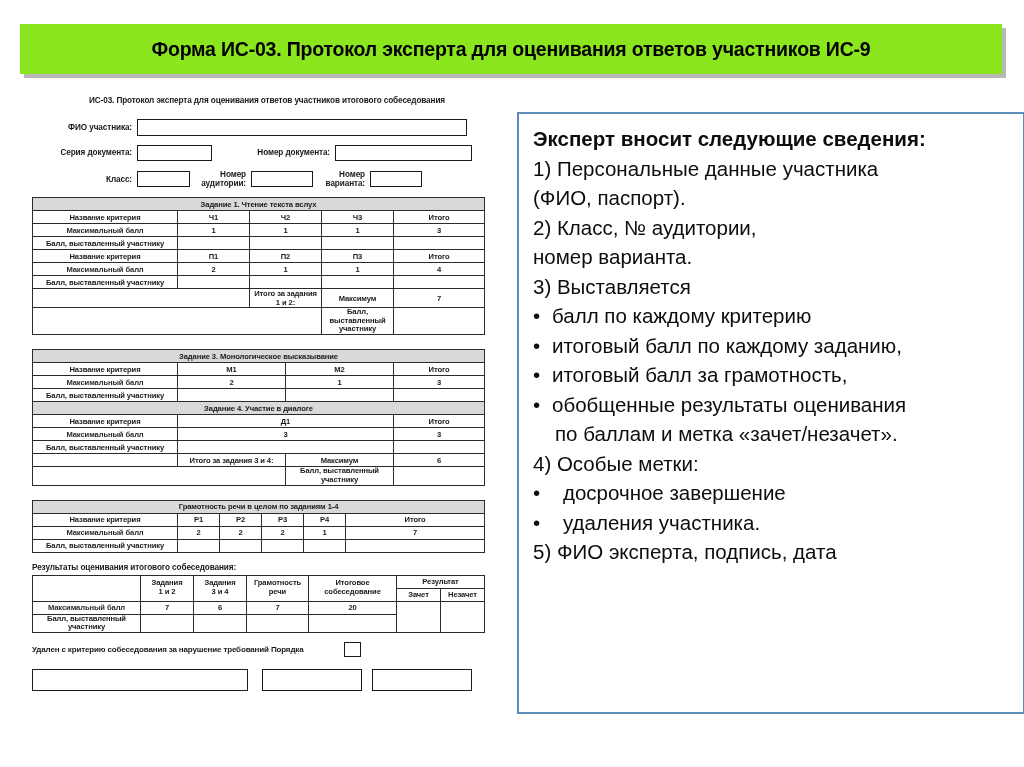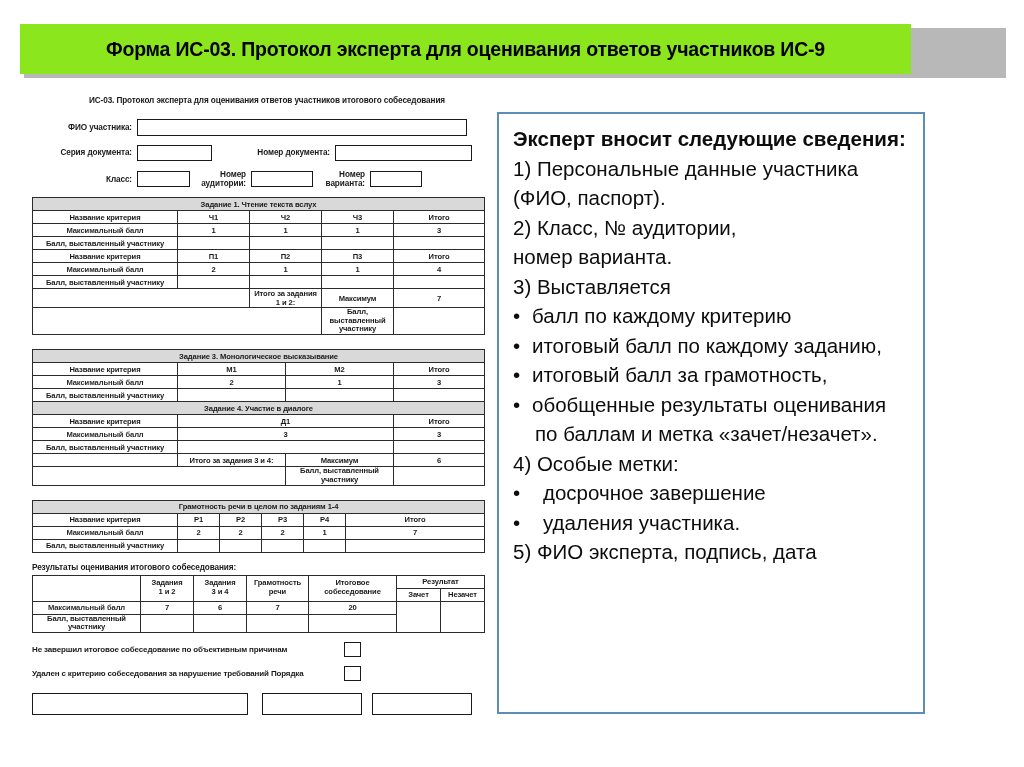--- a/index.html
+++ b/index.html
@@ -10,21 +10,21 @@
     overflow:hidden;
     position:relative;
   }
 
   
   .banner-shadow{
     position:absolute;left:24px;top:28px;width:982px;height:50px;
     background:#b8b8b8;
   }
   .banner{
-    position:absolute;left:20px;top:24px;width:891px;height:50px;
+    position:absolute;left:20px;top:24px;width:982px;height:50px;
     background:#8CE61E;
     display:flex;align-items:center;justify-content:center;
   }
   .banner-title{
     font-size:19.5px;font-weight:bold;color:#000;
     letter-spacing:-0.2px;text-align:center;white-space:nowrap;
   }
 
   
   .form{
@@ -84,21 +84,21 @@
   .chk-box{width:15px;height:13px;border:1.4px solid #1a1a1a;background:#fff;}
 
   
   .sig-row{display:flex;margin-top:12px;gap:0;}
   .sig-box{border:1.6px solid #1a1a1a;height:22px;box-sizing:border-box;background:#fff;}
   .sig-caps{display:flex;margin-top:3px;}
   .sig-cap{font-size:8px;font-weight:bold;text-align:center;}
 
   
   .panel{
-    position:absolute;left:497px;top:112px;width:428px;height:602px;
+    position:absolute;left:517px;top:112px;width:508px;height:602px;
     border:2.5px solid #5B8DB8;background:#fff;box-sizing:border-box;
     padding:10px 8px 0 14px;
   }
   .p-line{
     font-size:20.5px;line-height:29.5px;color:#0d0d0d;white-space:nowrap;
   }
   .p-line.bold{font-weight:bold;}
   .p-bul{
     font-size:20.5px;line-height:29.5px;color:#0d0d0d;white-space:nowrap;
     display:flex;
@@ -367,24 +367,20 @@
         <td class="lbl two-line">Балл, выставленный участнику</td>
         <td class="two-line"></td>
         <td class="two-line"></td>
         <td class="two-line"></td>
         <td class="two-line"></td>
       </tr>
     </tbody>
   </table>
 
   <div class="chk-row">
-    <div class="chk-text">Не завершил итоговое собеседование по объективным причинам</div>
-    <div class="chk-box"></div>
-  </div>
-  <div class="chk-row">
     <div class="chk-text">Удален с критерию собеседования за нарушение требований Порядка</div>
     <div class="chk-box"></div>
   </div>
 
   <div class="sig-row">
     <div class="sig-box" style="width:216px"></div>
     <div style="width:14px"></div>
     <div class="sig-box" style="width:100px"></div>
     <div style="width:10px"></div>
     <div class="sig-box" style="width:100px"></div>

